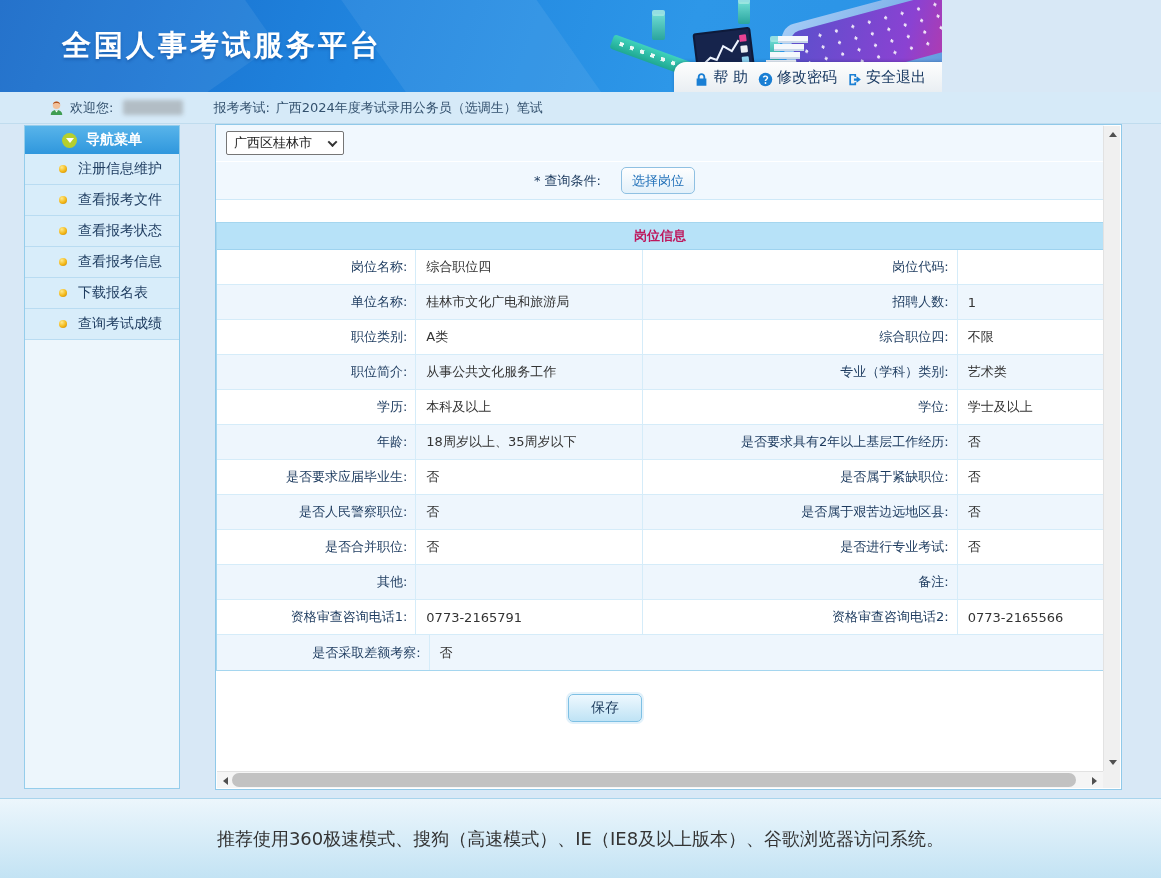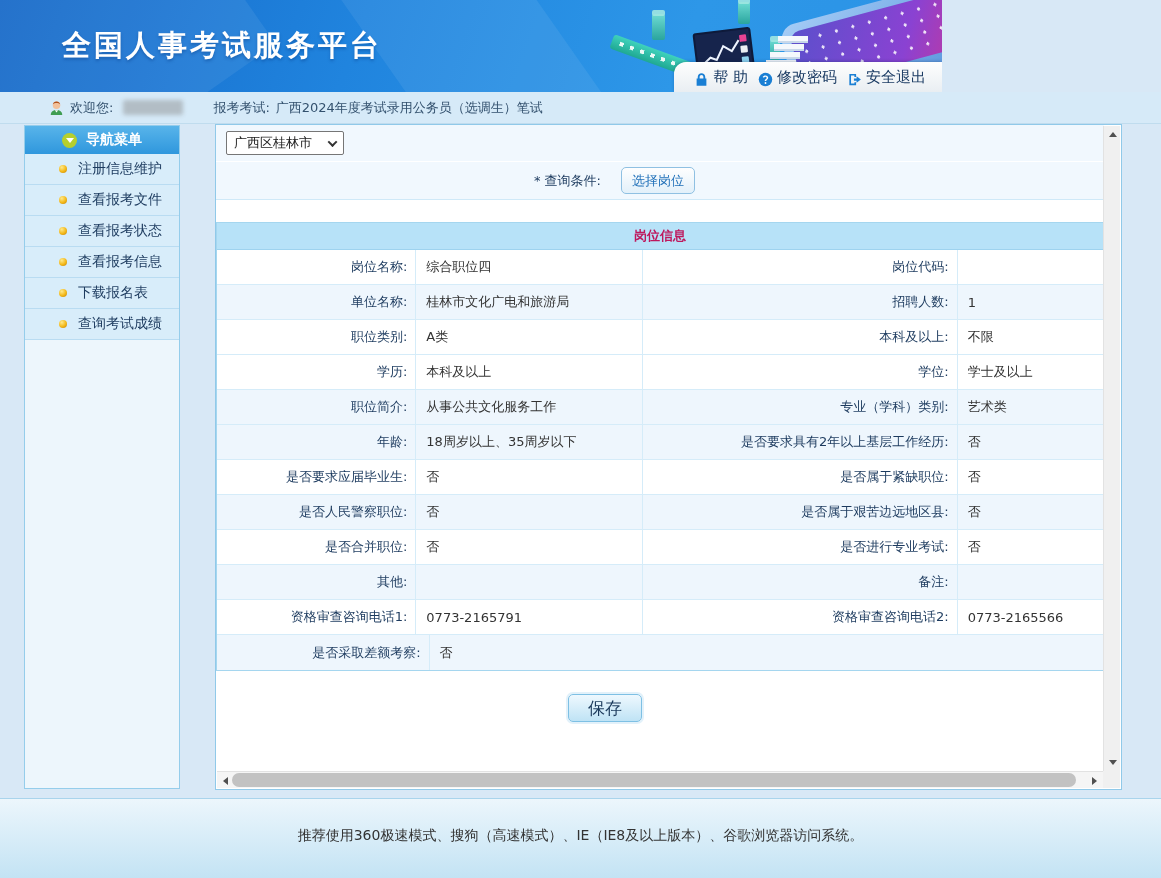--- a/index.html
+++ b/index.html
@@ -127,21 +127,21 @@
   .cell.lab { justify-content:flex-end; padding-right:8px; color:#1c3a5e; text-align:right; }
   .cell.val { padding-left:10px; color:#333; }
   .c1 { width:22.5%; } .c2 { width:25.6%; } .c3 { width:35.5%; }
   .c4 { width:16.4%; border-right:none; }
   .cspan { flex:1; border-right:none; }
 
   .btn-save {
     display:block; margin:23px 0 0 352px; width:74px; height:28px;
     background:linear-gradient(#eef8fe,#bfe3f5);
     border:1px solid #7ec0e4; border-radius:5px;
-    color:#1b3a5c; font-size:17px; cursor:pointer;
+    color:#1b3a5c; font-size:14px; cursor:pointer;
     box-shadow:0 0 0 2px rgba(190,225,245,.45);
     font-family:inherit;
   }
 
   
   .vscroll { position:absolute; top:1px; right:1px; bottom:18px; width:17px; background:#f0f0f0; border-left:1px solid #e2e2e2; }
   .hscroll { position:absolute; left:1px; bottom:1px; right:18px; height:17px; background:#f5f5f5; border-top:1px solid #e2e2e2; }
   .sb-btn { position:absolute; width:17px; height:17px; display:flex; align-items:center; justify-content:center; cursor:pointer; }
   .tri-up { width:0; height:0; border-left:4px solid transparent; border-right:4px solid transparent; border-bottom:5px solid #505050; }
   .tri-down { width:0; height:0; border-left:4px solid transparent; border-right:4px solid transparent; border-top:5px solid #505050; }
@@ -149,21 +149,21 @@
   .tri-right { width:0; height:0; border-top:4px solid transparent; border-bottom:4px solid transparent; border-left:5px solid #505050; }
   .hthumb { position:absolute; left:15px; right:27px; top:1px; bottom:1px; background:#c2c2c2; border-radius:7px; cursor:pointer; }
   .corner { position:absolute; right:1px; bottom:1px; width:17px; height:17px; background:#f0f0f0; }
 
   
   .page-footer {
     position:absolute; left:0; top:798px; width:1161px; height:80px;
     background:linear-gradient(#ecf6fc,#c3e3f4);
     border-top:1px solid #a9d4ec;
     text-align:center; padding-top:28px;
-    font-size:14px; color:#333;
+    font-size:18px; color:#333;
   }
 </style>
 </head>
 <body>
 
 <div class="app-header">
   <div class="streak s1"></div>
   <div class="streak s2"></div>
   <div class="streak s3"></div>
 
@@ -298,36 +298,36 @@
       </div>
       <div class="tbl-row alt">
         <span class="cell lab c1">单位名称:</span>
         <span class="cell val c2">桂林市文化广电和旅游局</span>
         <span class="cell lab c3">招聘人数:</span>
         <span class="cell val c4">1</span>
       </div>
       <div class="tbl-row">
         <span class="cell lab c1">职位类别:</span>
         <span class="cell val c2">A类</span>
-        <span class="cell lab c3">本科及以上:</span>
+        <span class="cell lab c3">综合职位四:</span>
         <span class="cell val c4">不限</span>
+      </div>
+      <div class="tbl-row alt">
+        <span class="cell lab c1">职位简介:</span>
+        <span class="cell val c2">从事公共文化服务工作</span>
+        <span class="cell lab c3">专业（学科）类别:</span>
+        <span class="cell val c4">艺术类</span>
       </div>
       <div class="tbl-row">
         <span class="cell lab c1">学历:</span>
         <span class="cell val c2">本科及以上</span>
         <span class="cell lab c3">学位:</span>
         <span class="cell val c4">学士及以上</span>
       </div>
       <div class="tbl-row alt">
-        <span class="cell lab c1">职位简介:</span>
-        <span class="cell val c2">从事公共文化服务工作</span>
-        <span class="cell lab c3">专业（学科）类别:</span>
-        <span class="cell val c4">艺术类</span>
-      </div>
-      <div class="tbl-row alt">
         <span class="cell lab c1">年龄:</span>
         <span class="cell val c2">18周岁以上、35周岁以下</span>
         <span class="cell lab c3">是否要求具有2年以上基层工作经历:</span>
         <span class="cell val c4">否</span>
       </div>
       <div class="tbl-row">
         <span class="cell lab c1">是否要求应届毕业生:</span>
         <span class="cell val c2">否</span>
         <span class="cell lab c3">是否属于紧缺职位:</span>
         <span class="cell val c4">否</span>

